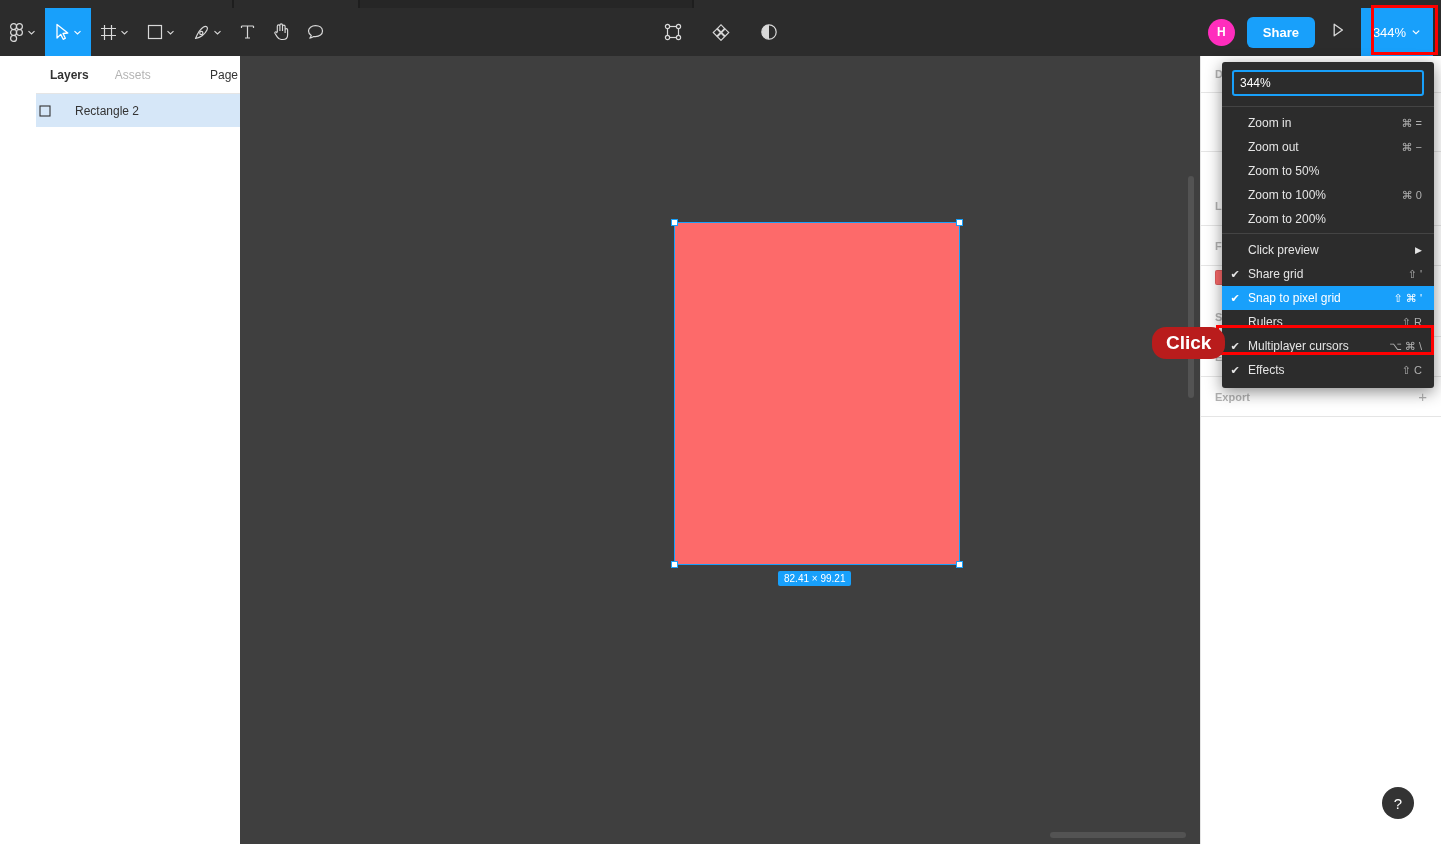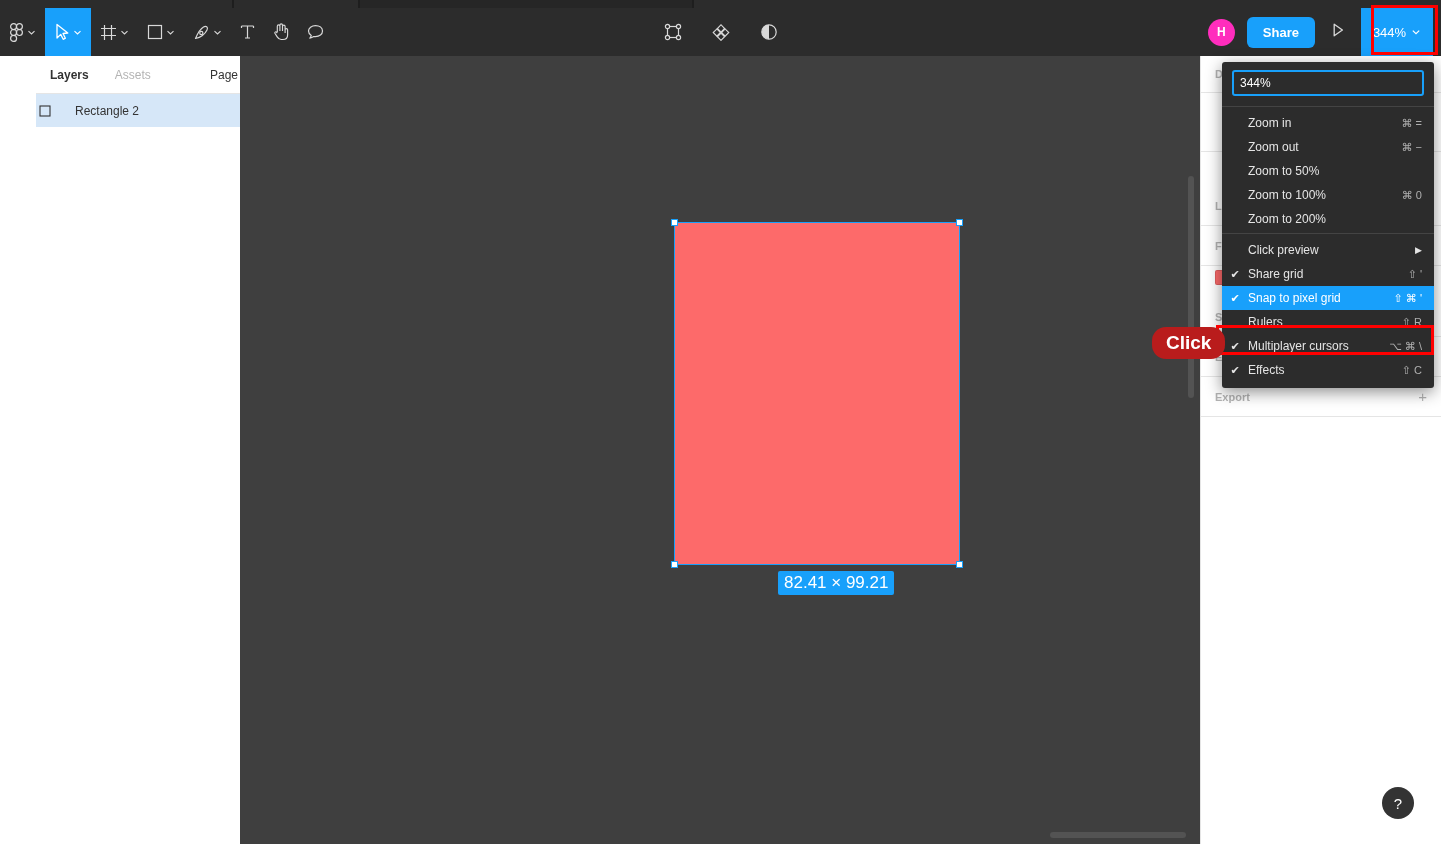--- a/index.html
+++ b/index.html
@@ -110,21 +110,21 @@
   .handle {
     position: absolute; width: 7px; height: 7px; background: #ffffff;
     border: 1px solid #18a0fb; cursor: nwse-resize;
   }
   .handle.tl { left: -4px; top: -4px; }
   .handle.tr { right: -4px; top: -4px; }
   .handle.bl { left: -4px; bottom: -4px; }
   .handle.br { right: -4px; bottom: -4px; }
   .dim-badge {
     position: absolute; left: 538px; top: 515px;
-    background: #18a0fb; color: #ffffff; font-size: 17px;
+    background: #18a0fb; color: #ffffff; font-size: 10px;
     padding: 2px 6px; border-radius: 2px; white-space: nowrap; text-align: center;
   }
   .vscroll {
     position: absolute; right: 6px; top: 120px; width: 6px; height: 222px;
     background: #535353; border-radius: 3px; cursor: pointer;
   }
   .hscroll {
     position: absolute; left: 810px; bottom: 6px; width: 136px; height: 6px;
     background: #535353; border-radius: 3px; cursor: pointer;
   }

